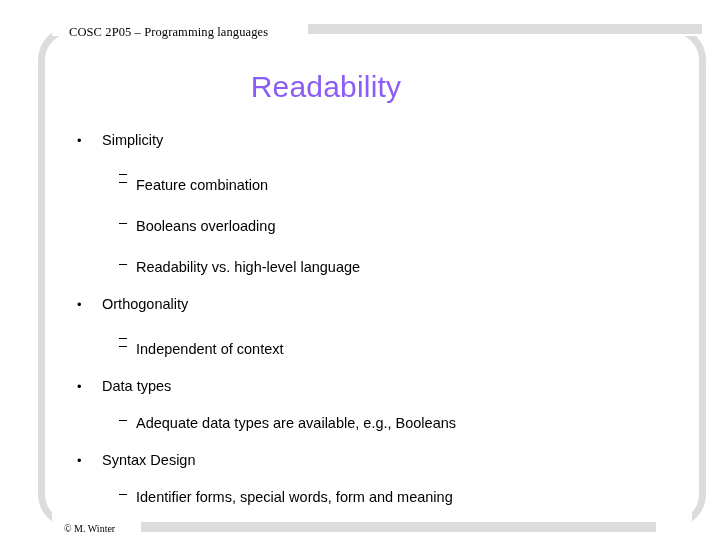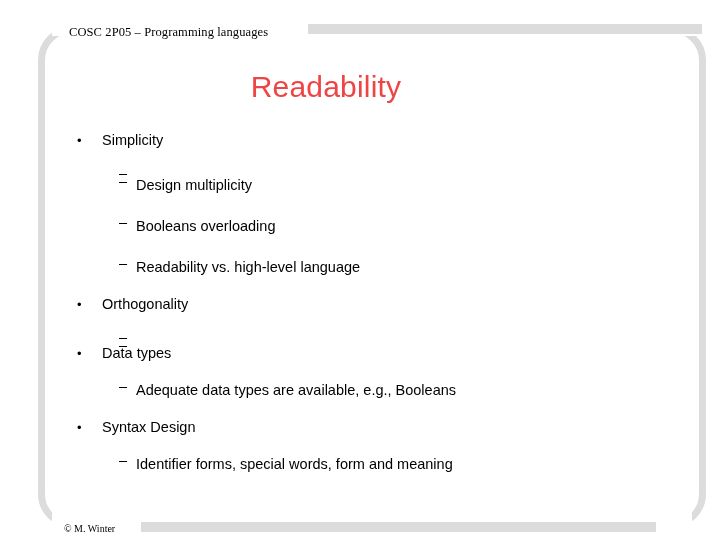--- a/index.html
+++ b/index.html
@@ -79,21 +79,21 @@
   
   #title {
     position: absolute;
     left: 0;
     top: 58px;
     width: 636px;
     text-align: center;
     font-family: "Liberation Sans", sans-serif;
     font-size: 30px;
     font-weight: 400;
-    color: #ef4444;
+    color: #8b5cf6;
     letter-spacing: 0.2px;
   }
 
   
   #body {
     position: absolute;
     left: 57px;
     top: 112px;
     width: 604px;
   }
@@ -184,36 +184,37 @@
 
   <div id="title">Readability</div>
 
   <div id="body">
       <div class="lvl1"><span class="marker">•</span><span class="txt">Simplicity</span></div>
       <div class="lvl2">
         <span class="marker">–</span>
       </div>
       <div class="lvl2">
         <span class="marker">–</span>
-        <span class="txt">Design multiplicity</span>
+        <span class="txt">Feature combination</span>
       </div>
       <div class="lvl2">
         <span class="marker">–</span>
         <span class="txt">Booleans overloading</span>
       </div>
       <div class="lvl2">
         <span class="marker">–</span>
         <span class="txt">Readability vs. high-level language</span>
       </div>
       <div class="lvl1"><span class="marker">•</span><span class="txt">Orthogonality</span></div>
       <div class="lvl2">
         <span class="marker">–</span>
       </div>
       <div class="lvl2">
         <span class="marker">–</span>
+        <span class="txt">Independent of context</span>
       </div>
       <div class="lvl1"><span class="marker">•</span><span class="txt">Data types</span></div>
       <div class="lvl2">
         <span class="marker">–</span>
         <span class="txt">Adequate data types are available, e.g., Booleans</span>
       </div>
       <div class="lvl1"><span class="marker">•</span><span class="txt">Syntax Design</span></div>
       <div class="lvl2">
         <span class="marker">–</span>
         <span class="txt">Identifier forms, special words, form and meaning</span>

